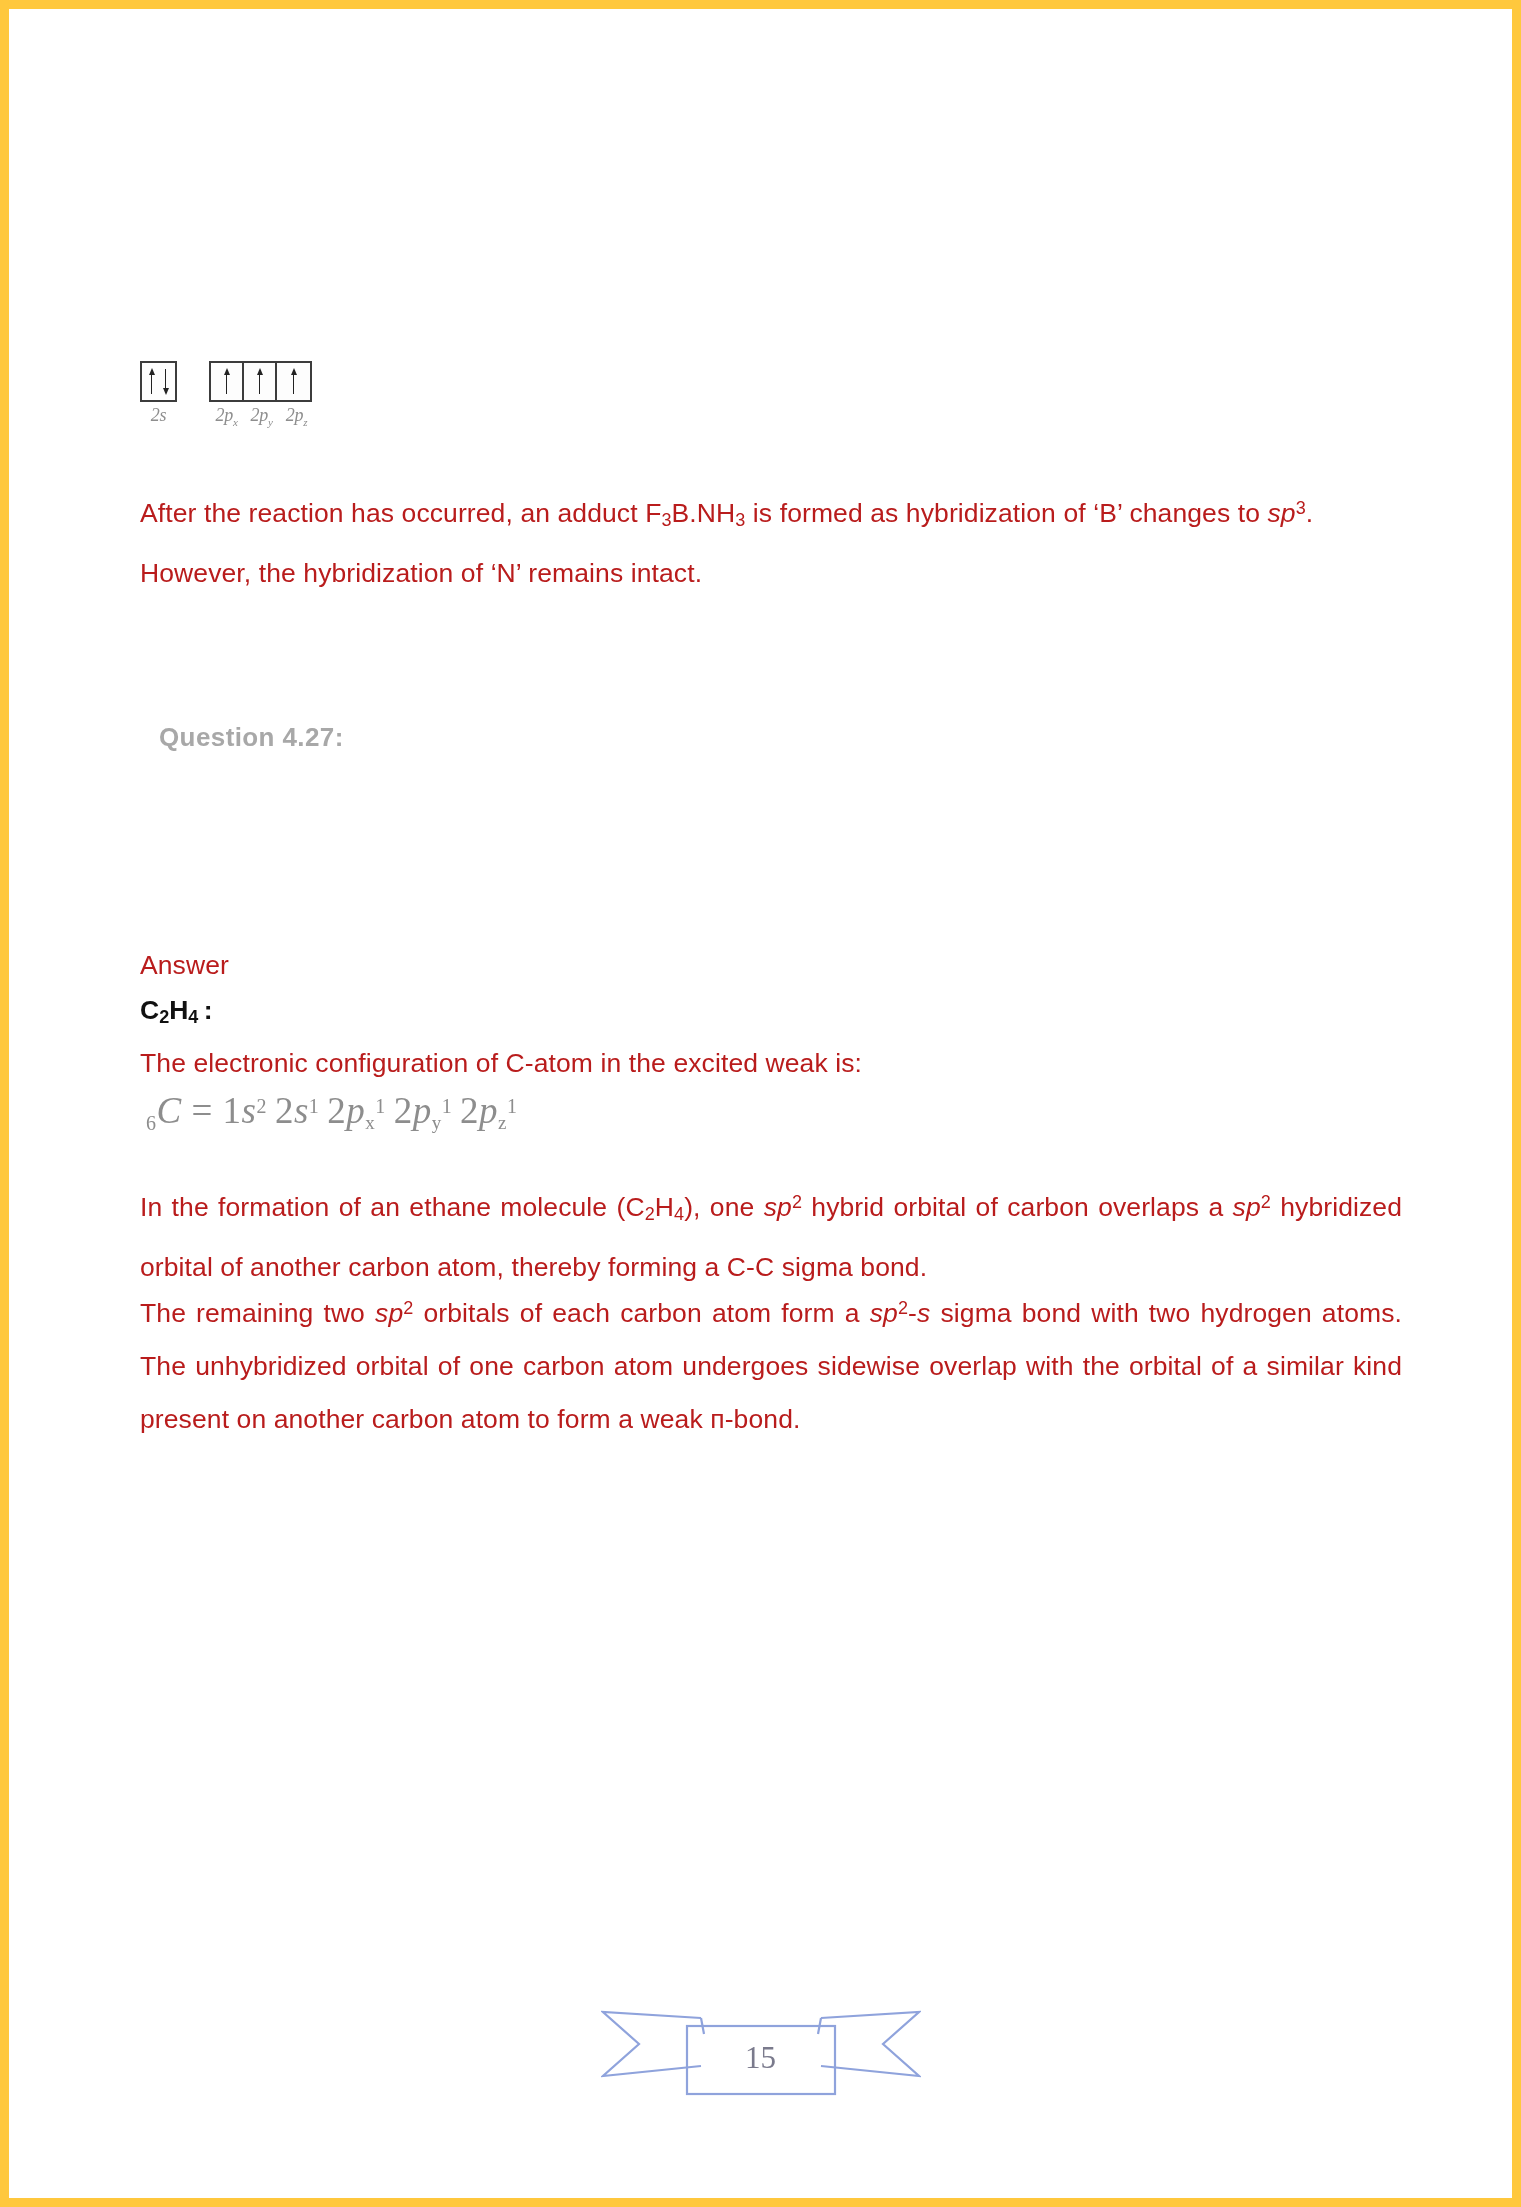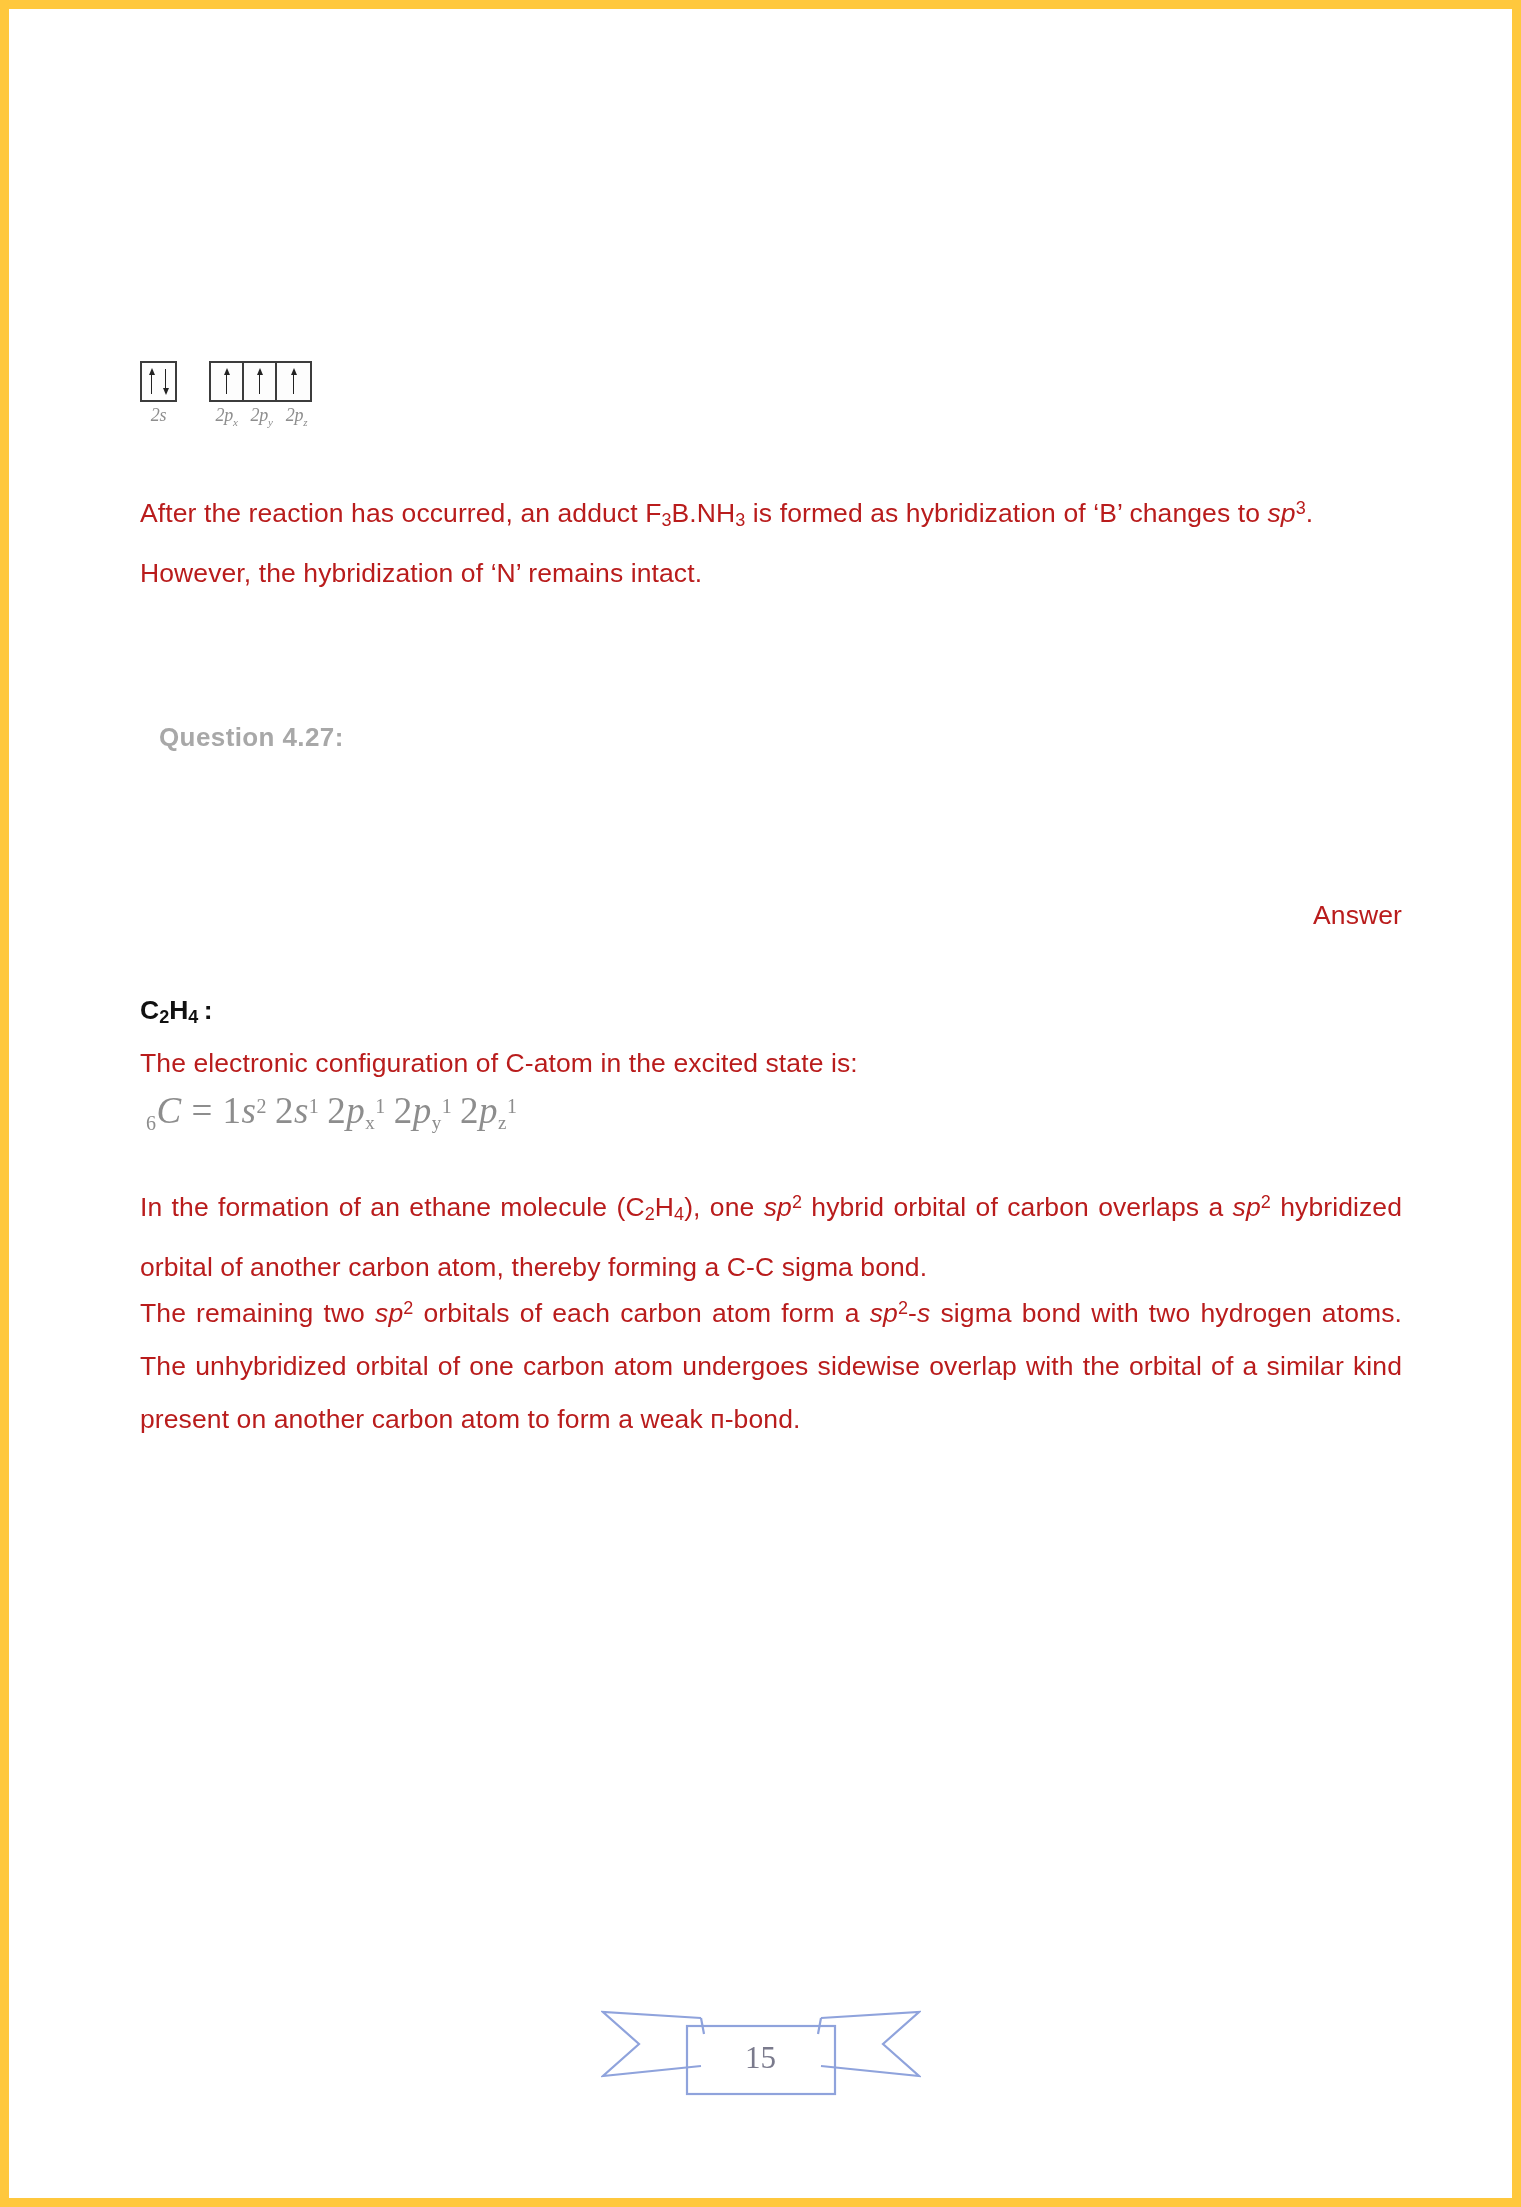--- a/index.html
+++ b/index.html
@@ -222,25 +222,25 @@
           <span>2<i>p</i><sub>z</sub></span>
         </div>
       </div>
     </div>
 
     <p class="para" style="top:446px;">After the reaction has occurred, an adduct F<sub>3</sub>B.NH<sub>3</sub> is formed as hybridization of ‘B’ changes to <i>sp</i><sup>3</sup>. However, the hybridization of ‘N’ remains intact.</p>
 
     <div class="q-heading" style="top:713px;margin-left:19px;">Question 4.27:</div>
 
 
-    <div class="para" style="top:880px;text-align:right;">Answer</div>
+    <div class="para" style="top:930px;">Answer</div>
 
     <div class="bold-label" style="top:986px;">C<sub>2</sub>H<sub>4</sub> :</div>
 
-    <div class="para" style="top:1028px;">The electronic configuration of C-atom in the excited state is:</div>
+    <div class="para" style="top:1028px;">The electronic configuration of C-atom in the excited weak is:</div>
 
     <div id="config-formula"><span class="pre-sub">6</span><span class="it">C</span> = 1<span class="it">s</span><sup>2</sup> 2<span class="it">s</span><sup>1</sup> 2<span class="it">p</span><sub>x</sub><sup>1</sup> 2<span class="it">p</span><sub>y</sub><sup>1</sup> 2<span class="it">p</span><sub>z</sub><sup>1</sup></div>
 
     <p class="para justify" style="top:1140px;">In the formation of an ethane molecule (C<sub>2</sub>H<sub>4</sub>), one <i>sp</i><sup>2</sup> hybrid orbital of carbon overlaps a <i>sp</i><sup>2</sup> hybridized orbital of another carbon atom, thereby forming a C-C sigma bond.</p>
 
     <p class="para justify" style="top:1246px;">The remaining two <i>sp</i><sup>2</sup> orbitals of each carbon atom form a <i>sp</i><sup>2</sup>-<i>s</i> sigma bond with two hydrogen atoms. The unhybridized orbital of one carbon atom undergoes sidewise overlap with the orbital of a similar kind present on another carbon atom to form a weak п-bond.</p>
 
   </div>
 
   <div id="footer-ribbon">

